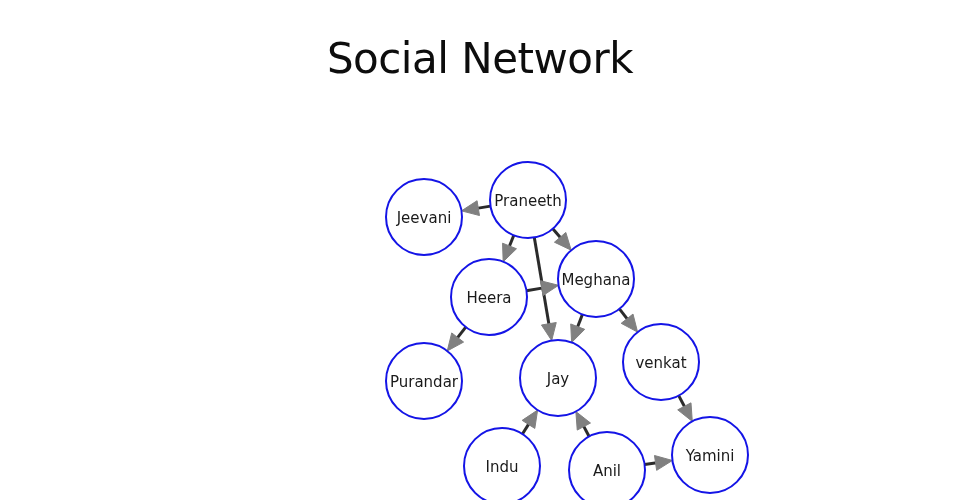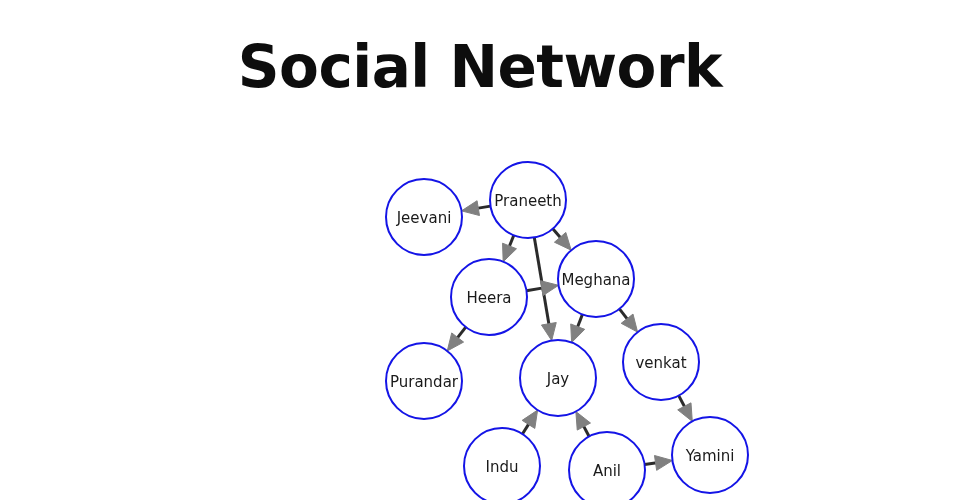--- a/index.html
+++ b/index.html
@@ -19,22 +19,22 @@
     width: 960px;
     height: 500px;
   }
   #graph-title {
     position: absolute;
     left: 0;
     top: 38px;
     width: 960px;
     text-align: center;
     font-family: "DejaVu Sans", sans-serif;
-    font-size: 58px;
-    font-weight: bold;
+    font-size: 42px;
+    font-weight: normal;
     color: #0d0d0d;
     letter-spacing: -0.5px;
     line-height: 1.0;
     white-space: nowrap;
   }
   #graph-canvas {
     position: absolute;
     left: 0;
     top: 0;
     width: 960px;

